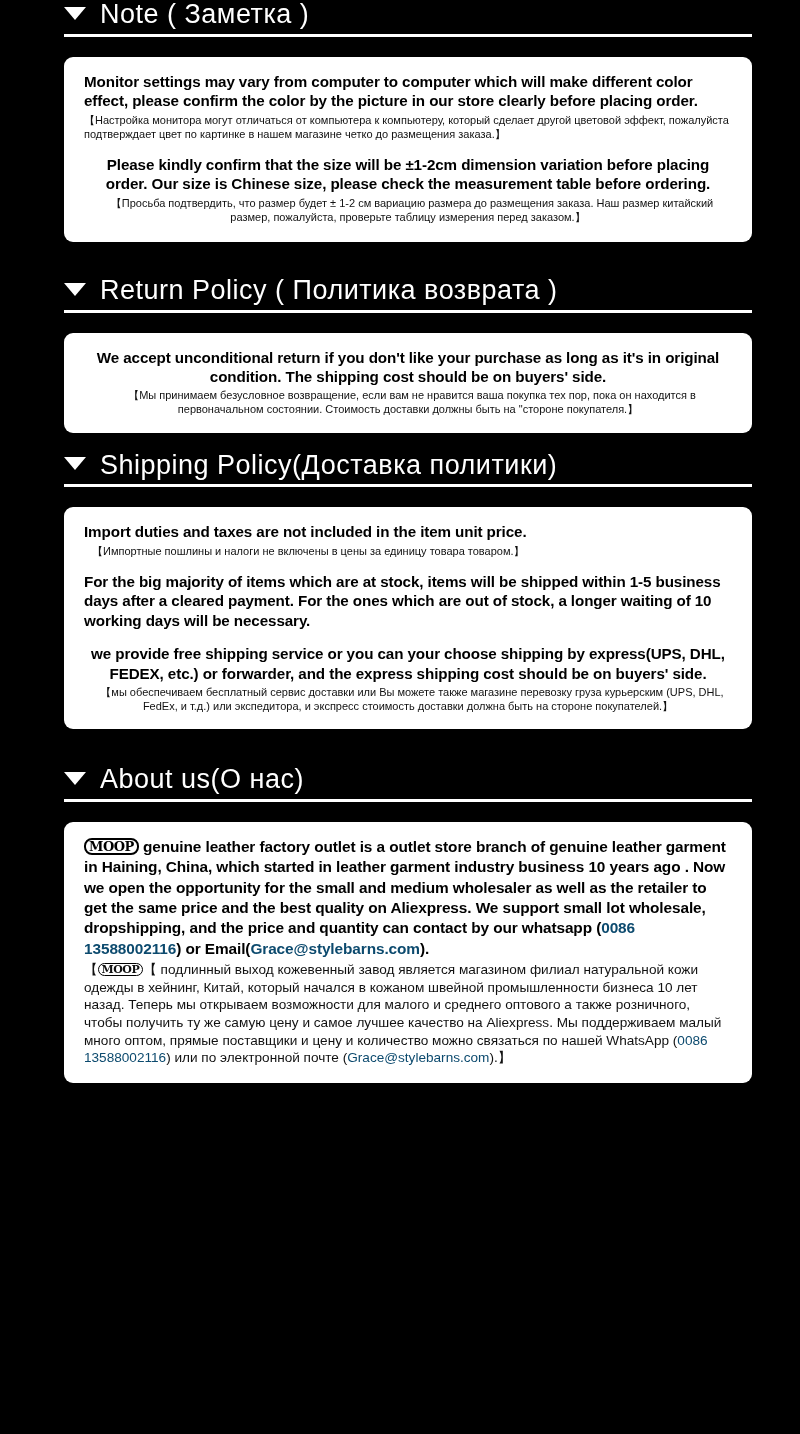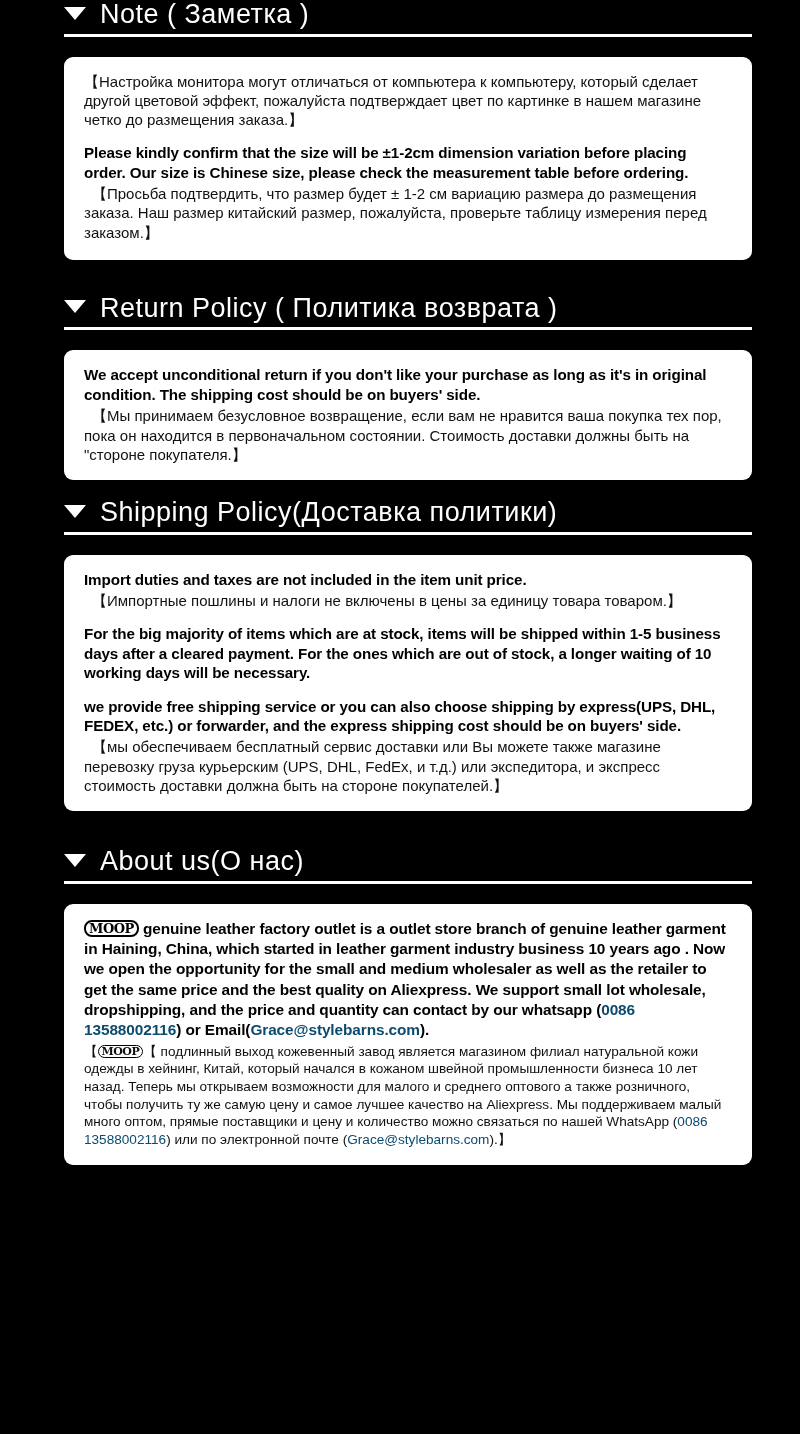--- a/index.html
+++ b/index.html
@@ -56,30 +56,31 @@
     color: #000000;
     border-radius: 9px;
     padding: 15px 20px 16px 20px;
     box-sizing: border-box;
   }
   .para {
     margin: 0 0 14px 0;
   }
   .para:last-child {
     margin-bottom: 0;
+    text-align: center;
   }
   .en {
     font-weight: bold;
     font-size: 15.2px;
     line-height: 1.28;
     letter-spacing: -0.1px;
     margin: 0 0 2px 0;
   }
   .ru {
-    font-size: 15px;
+    font-size: 11px;
     line-height: 1.28;
     margin: 0;
     color: #111111;
   }
   .ru-indent {
     text-indent: 8px;
   }
   .about-body .en {
     font-size: 15.4px;
     line-height: 1.32;
@@ -119,20 +120,21 @@
 
 <div class="page">
 
   <div class="section s-note sec-gap-1">
     <div class="section-head">
       <span class="tri"></span>
       <span class="section-title">Note ( Заметка )</span>
     </div>
     <div class="card">
       <div class="para">
+        <p class="en">Monitor settings may vary from computer to computer which will make different color effect, please confirm the color by the picture in our store clearly before placing order.</p>
         <p class="ru">【Настройка монитора могут отличаться от компьютера к компьютеру, который сделает другой цветовой эффект, пожалуйста подтверждает цвет по картинке в нашем магазине четко до размещения заказа.】</p>
       </div>
       <div class="para">
         <p class="en">Please kindly confirm that the size will be ±1-2cm dimension variation before placing order. Our size is Chinese size, please check the measurement table before ordering.</p>
         <p class="ru ru-indent">【Просьба подтвердить, что размер будет ± 1-2 см вариацию размера до размещения заказа. Наш размер китайский размер, пожалуйста, проверьте таблицу измерения перед заказом.】</p>
       </div>
     </div>
   </div>
 
   <div class="section sec-gap-2">
@@ -155,21 +157,21 @@
     </div>
     <div class="card">
       <div class="para">
         <p class="en">Import duties and taxes are not included in the item unit price.</p>
         <p class="ru ru-indent">【Импортные пошлины и налоги не включены в цены за единицу товара товаром.】</p>
       </div>
       <div class="para">
         <p class="en">For the big majority of items which are at stock, items will be shipped within 1-5 business days after a cleared payment. For the ones which are out of stock, a longer waiting of 10 working days will be necessary.</p>
       </div>
       <div class="para">
-        <p class="en">we provide free shipping service or you can also choose shipping by express(UPS, DHL, FEDEX, etc.) or forwarder, and the express shipping cost should be on buyers' side.</p>
+        <p class="en">we provide free shipping service or you can your choose shipping by express(UPS, DHL, FEDEX, etc.) or forwarder, and the express shipping cost should be on buyers' side.</p>
         <p class="ru ru-indent">【мы обеспечиваем бесплатный сервис доставки или Вы можете также магазине перевозку груза курьерским (UPS, DHL, FedEx, и т.д.) или экспедитора, и экспресс стоимость доставки должна быть на стороне покупателей.】</p>
       </div>
     </div>
   </div>
 
   <div class="section">
     <div class="section-head">
       <span class="tri"></span>
       <span class="section-title">About us(О нас)</span>
     </div>

